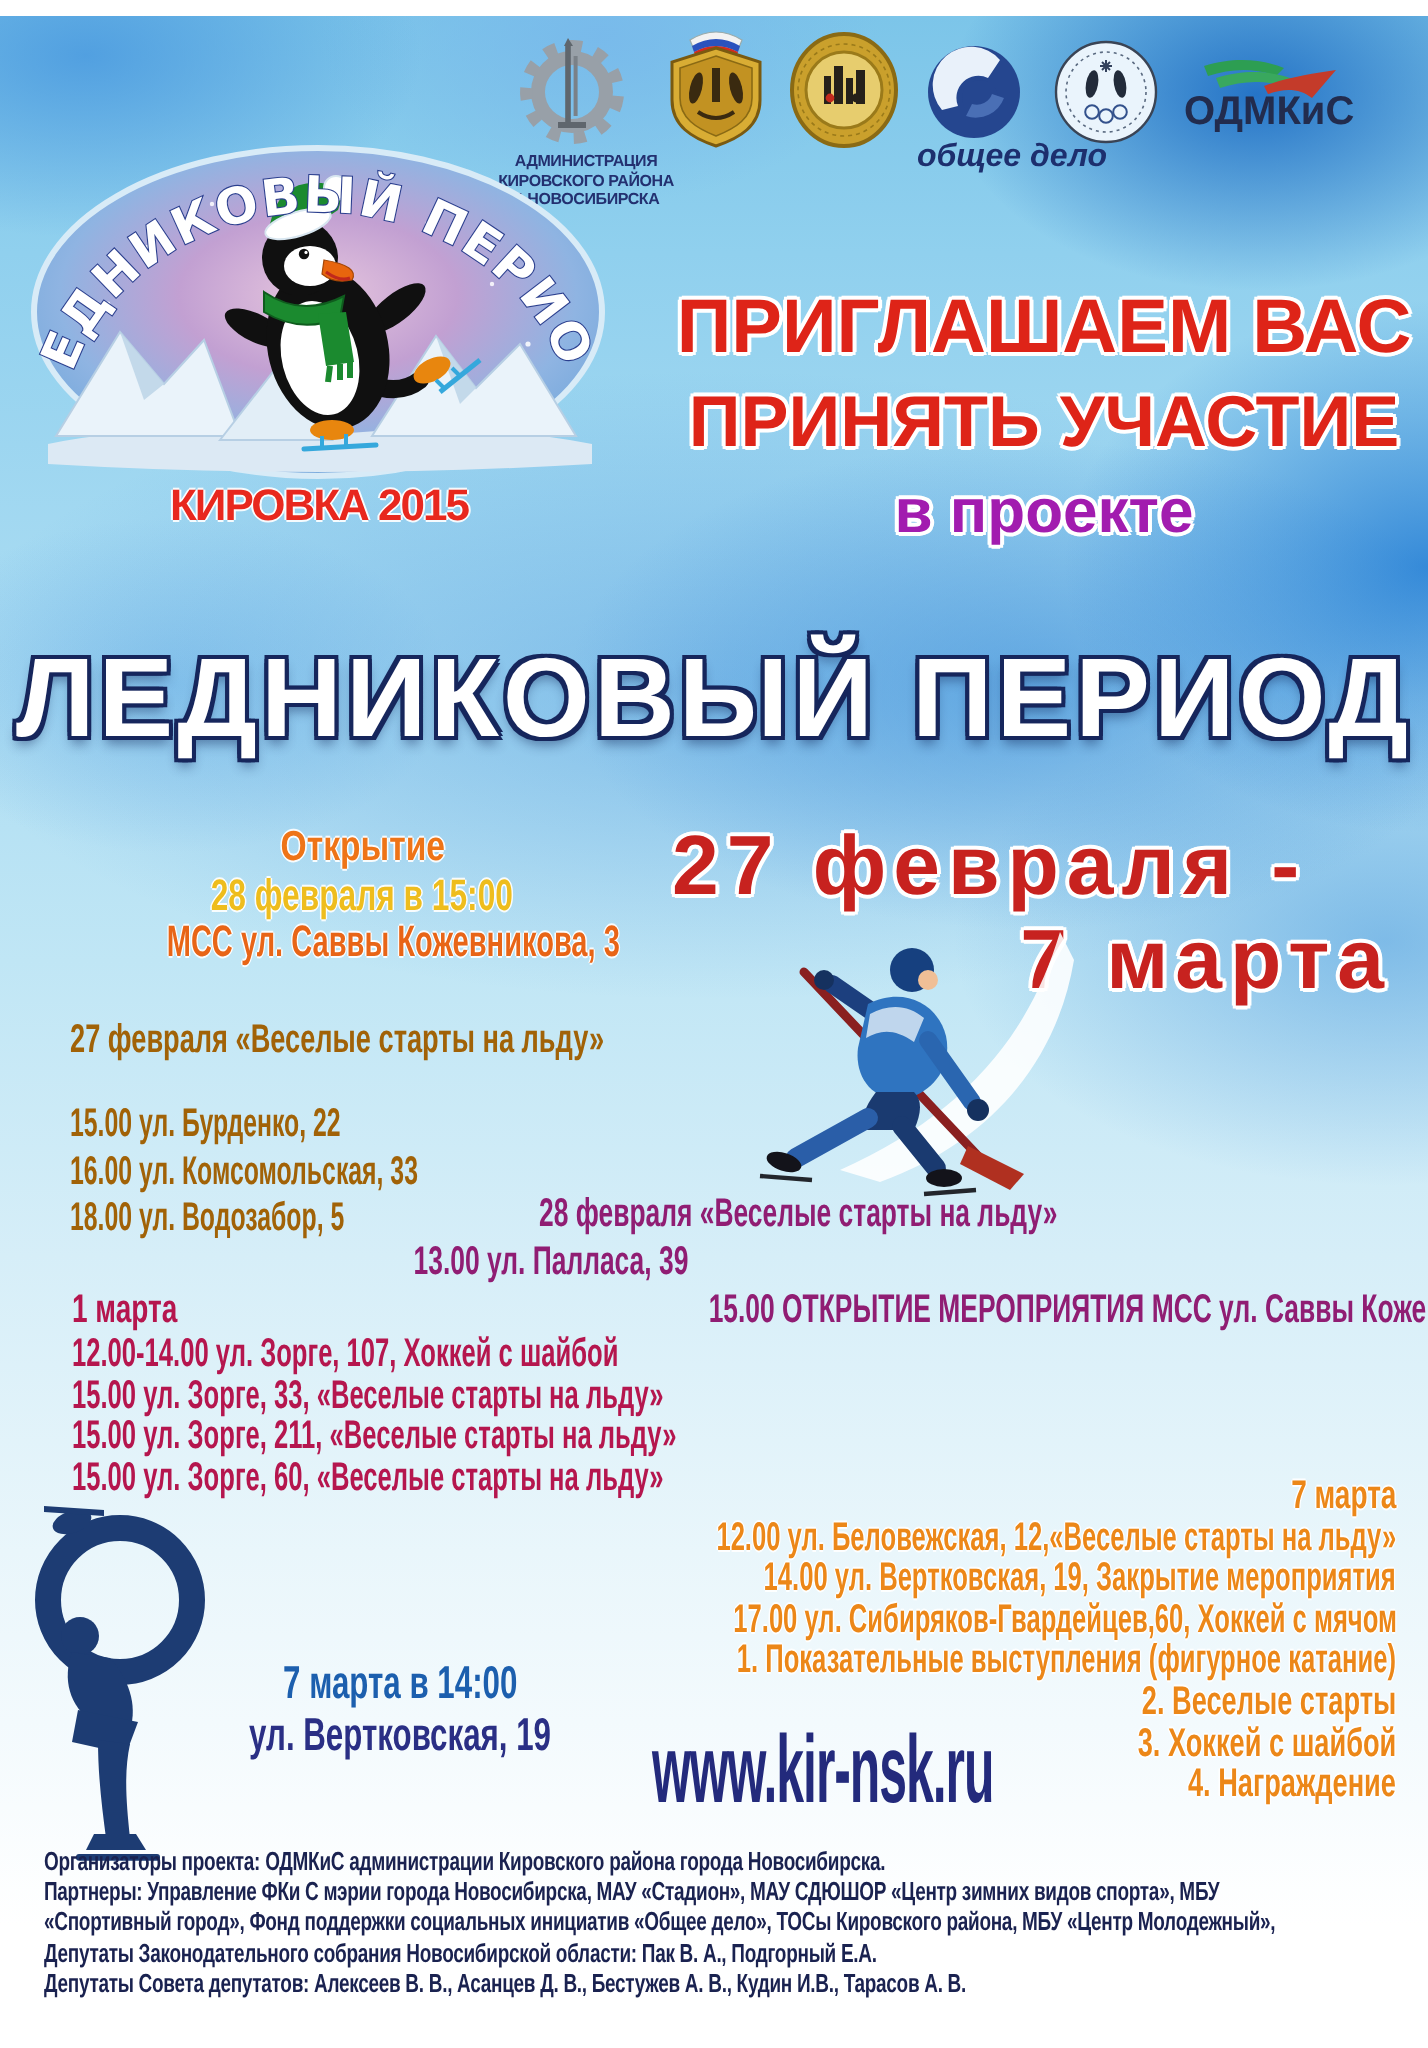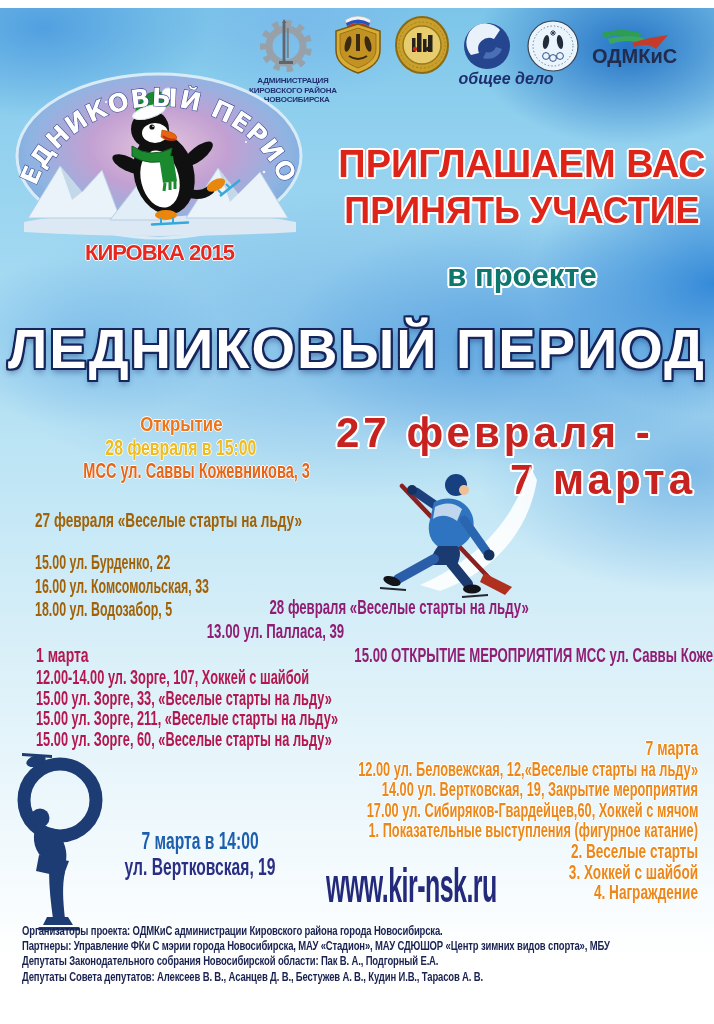--- a/index.html
+++ b/index.html
@@ -25,21 +25,21 @@
   .ol .c{transform-origin:left center;}
   .or .c{transform-origin:right center;}
   .oc .c{transform-origin:center center;}
   .ow{text-shadow:2px 0 0 #fff,-2px 0 0 #fff,0 2px 0 #fff,0 -2px 0 #fff,1.5px 1.5px 0 #fff,-1.5px 1.5px 0 #fff,1.5px -1.5px 0 #fff,-1.5px -1.5px 0 #fff;text-align:center;}
   .ow1{text-shadow:1px 0 0 rgba(255,255,255,.9),-1px 0 0 rgba(255,255,255,.9),0 1px 0 rgba(255,255,255,.9),0 -1px 0 rgba(255,255,255,.9);}
   .onavy{text-shadow:2px 0 0 #16265c,-2px 0 0 #16265c,0 2px 0 #16265c,0 -2px 0 #16265c,2px 2px 0 #16265c,-2px 2px 0 #16265c,2px -2px 0 #16265c,-2px -2px 0 #16265c,0 4px 6px rgba(10,30,80,.45);}
   .logo-caption{font-size:8px;line-height:9.5px;font-weight:bold;color:#233070;text-align:center;letter-spacing:-.2px;}
   .kirovka{width:295px;text-align:center;font-size:22px;font-weight:bold;color:#e8281e;letter-spacing:-1px;}
   .inv{width:378px;text-align:center;font-weight:bold;line-height:1;}
   .inv1,.inv2{color:#de2418;}
-  .inv3{color:#0f766e;margin-top:20px;}
+  .inv3{color:#a21caf;}
   .main-title{width:714px;text-align:center;font-weight:bold;color:#fff;font-size:56px;letter-spacing:2px;white-space:nowrap;}
   .opening{width:312px;text-align:center;font-weight:bold;line-height:23.5px;font-size:21px;}
   .op1{color:#ee7417;}
   .op2{color:#eebd1d;}
   .op3{color:#e86517;}
   .dates{font-weight:bold;color:#c7221f;font-size:42px;letter-spacing:4px;white-space:nowrap;}
   .green{color:#a16207;font-weight:bold;font-size:20px;}
   .crimson{color:#b5164e;font-weight:bold;font-size:20px;}
   .purple{color:#901d73;font-weight:bold;font-size:20px;}
   .orange{color:#ec8718;font-weight:bold;font-size:20px;}
@@ -296,16 +296,17 @@
     <div class="cl3"><span class="c" style="--sx:.68;">ул. Вертковская, 19</span></div>
   </div>
 
   <div class="abs website" style="left:326px;top:864px;line-height:44px;">
     <span class="c">www.kir-nsk.ru</span>
   </div>
 
   <div class="abs ol" style="left:22px;top:923px;width:690px;">
     <div class="footer-line"><span class="c" style="--sx:.73;">Организаторы проекта: ОДМКиС администрации Кировского района города Новосибирска.</span></div>
     <div class="footer-line"><span class="c" style="--sx:.73;">Партнеры: Управление ФКи С мэрии города Новосибирска, МАУ «Стадион», МАУ СДЮШОР «Центр зимних видов спорта», МБУ</span></div>
+    <div class="footer-line"><span class="c" style="--sx:.73;">«Спортивный город», Фонд поддержки социальных инициатив «Общее дело», ТОСы Кировского района, МБУ «Центр Молодежный»,</span></div>
     <div class="footer-line"><span class="c" style="--sx:.73;">Депутаты Законодательного собрания Новосибирской области: Пак В. А., Подгорный Е.А.</span></div>
     <div class="footer-line"><span class="c" style="--sx:.73;">Депутаты Совета депутатов: Алексеев В. В., Асанцев Д. В., Бестужев А. В., Кудин И.В., Тарасов А. В.</span></div>
   </div>
 </div>
 
 </body></html>

